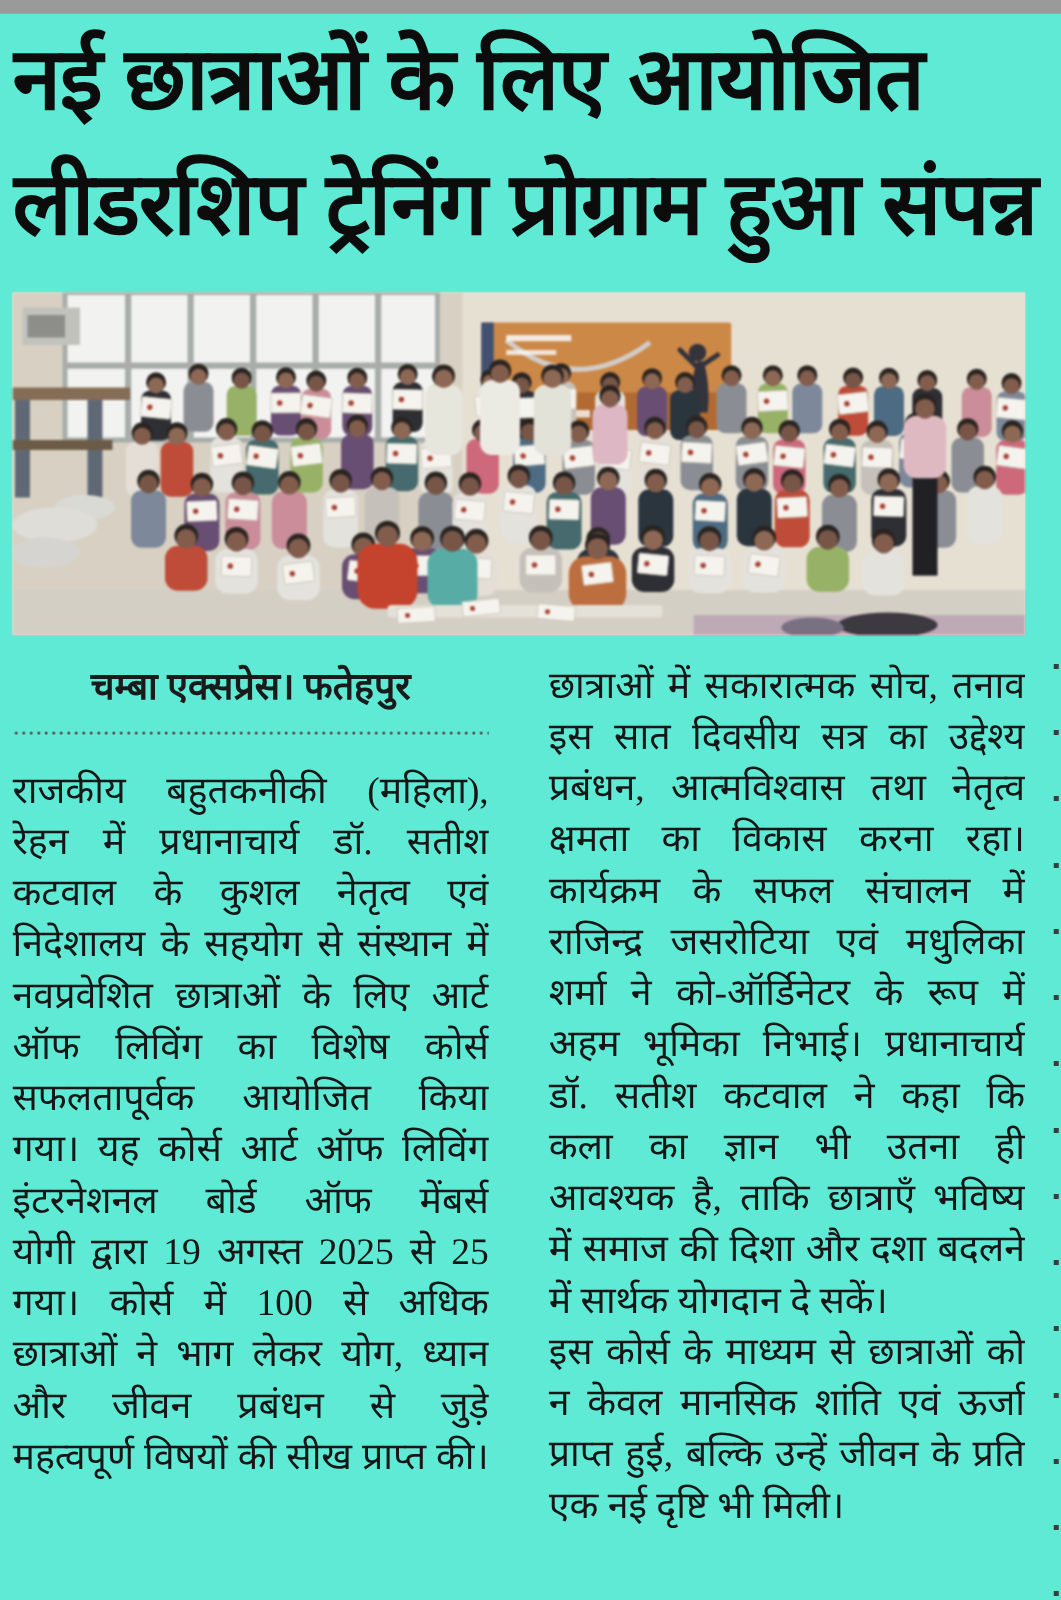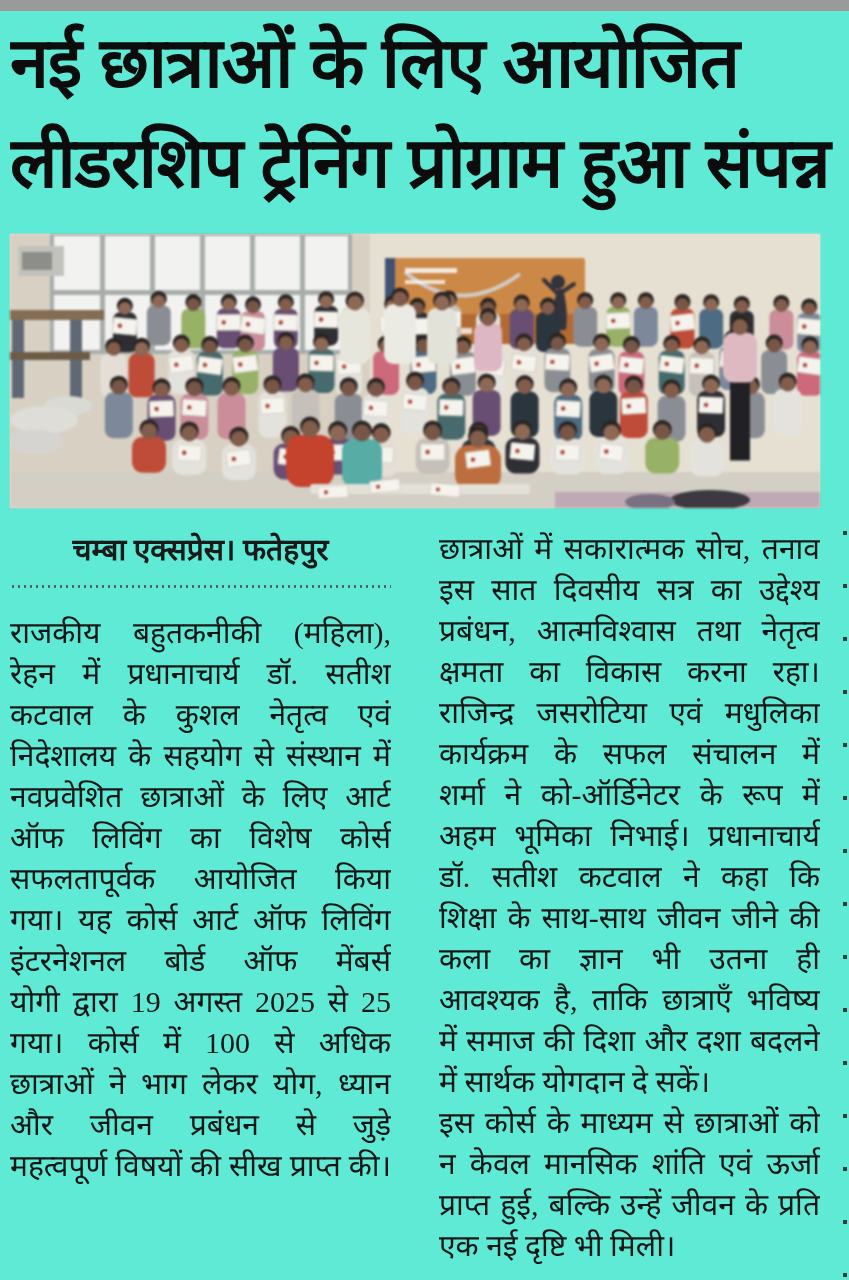--- a/index.html
+++ b/index.html
@@ -587,26 +587,25 @@
           </div>
         </div>
     </div>
     <div class="col right">
       <div class="paras" id="col-right">
           <div>
             <div class="line">छात्राओं में सकारात्मक सोच, तनाव</div>
             <div class="line">इस सात दिवसीय सत्र का उद्देश्य</div>
             <div class="line">प्रबंधन, आत्मविश्वास तथा नेतृत्व</div>
             <div class="line">क्षमता का विकास करना रहा।</div>
+            <div class="line">कार्यक्रम के सफल संचालन में</div>
             <div class="line">राजिन्द्र जसरोटिया एवं मधुलिका</div>
-            <div class="line">कार्यक्रम के सफल संचालन में</div>
             <div class="line">शर्मा ने को-ऑर्डिनेटर के रूप में</div>
             <div class="line">अहम भूमिका निभाई। प्रधानाचार्य</div>
             <div class="line">डॉ. सतीश कटवाल ने कहा कि</div>
-            <div class="line">शिक्षा के साथ-साथ जीवन जीने की</div>
             <div class="line">कला का ज्ञान भी उतना ही</div>
             <div class="line">आवश्यक है, ताकि छात्राएँ भविष्य</div>
             <div class="line">में समाज की दिशा और दशा बदलने</div>
             <div class="line endline">में सार्थक योगदान दे सकें।</div>
           </div>
           <div>
             <div class="line">इस कोर्स के माध्यम से छात्राओं को</div>
             <div class="line">न केवल मानसिक शांति एवं ऊर्जा</div>
             <div class="line">प्राप्त हुई, बल्कि उन्हें जीवन के प्रति</div>
             <div class="line endline">एक नई दृष्टि भी मिली।</div>

